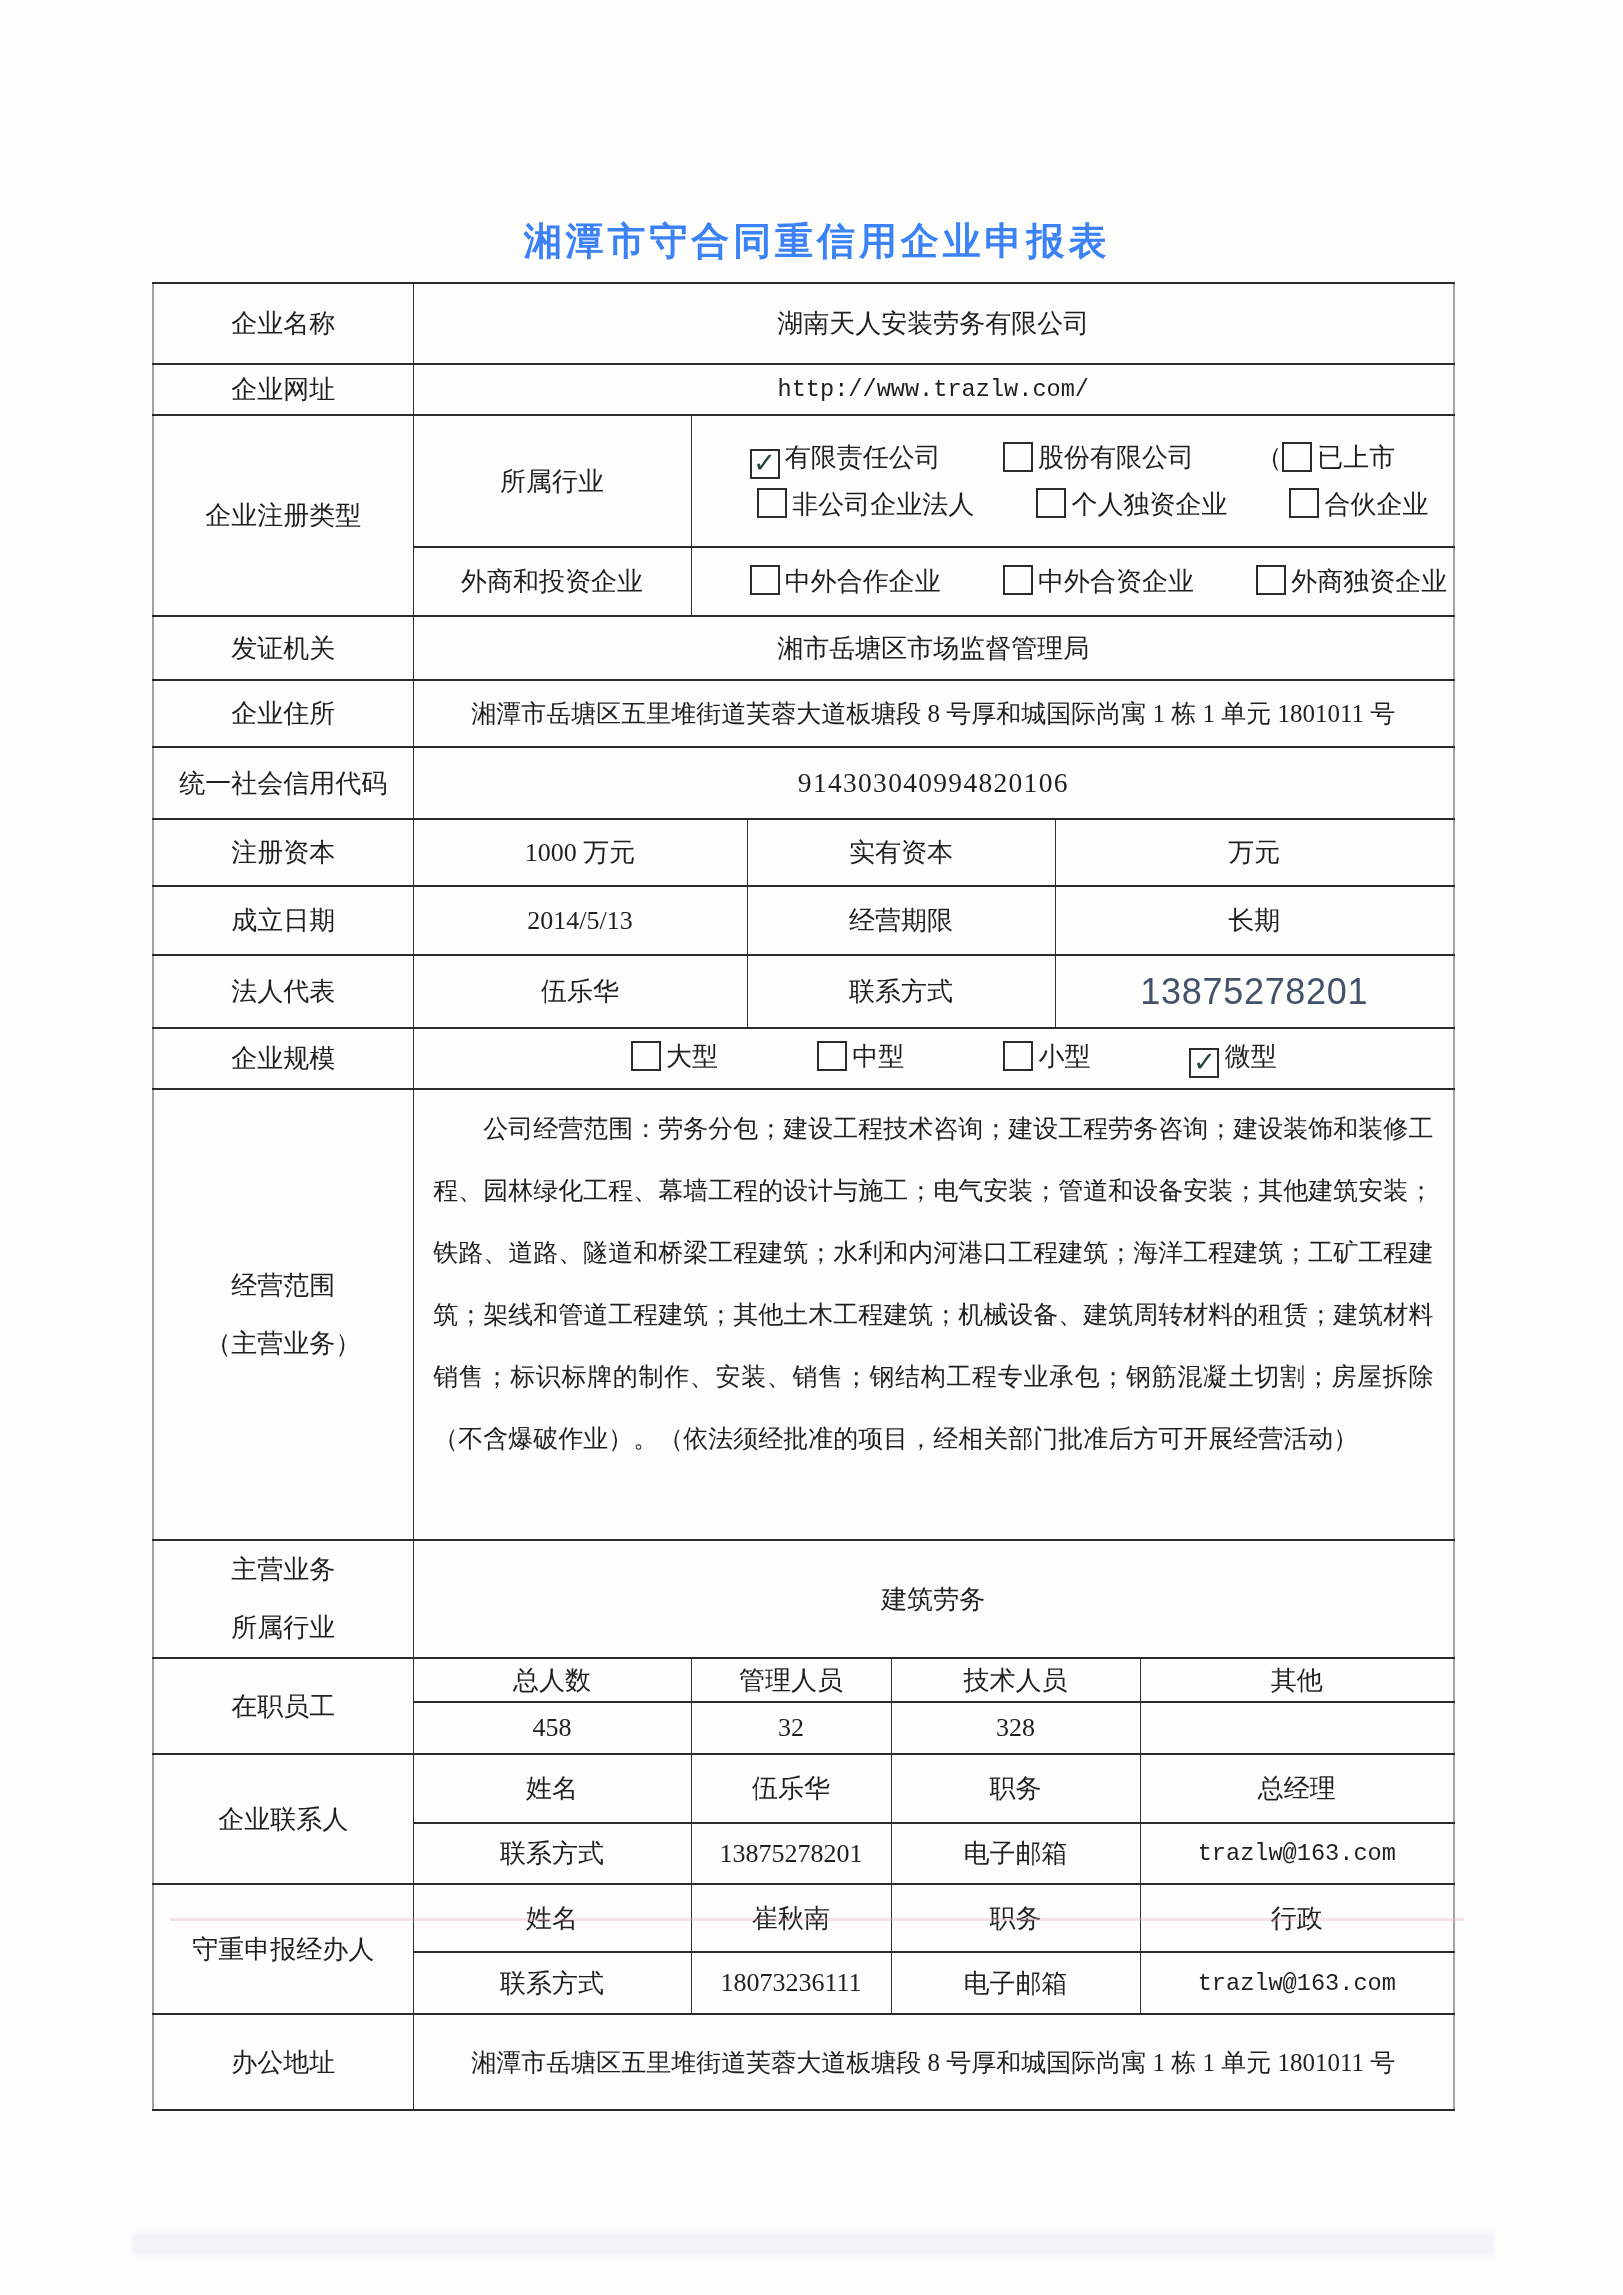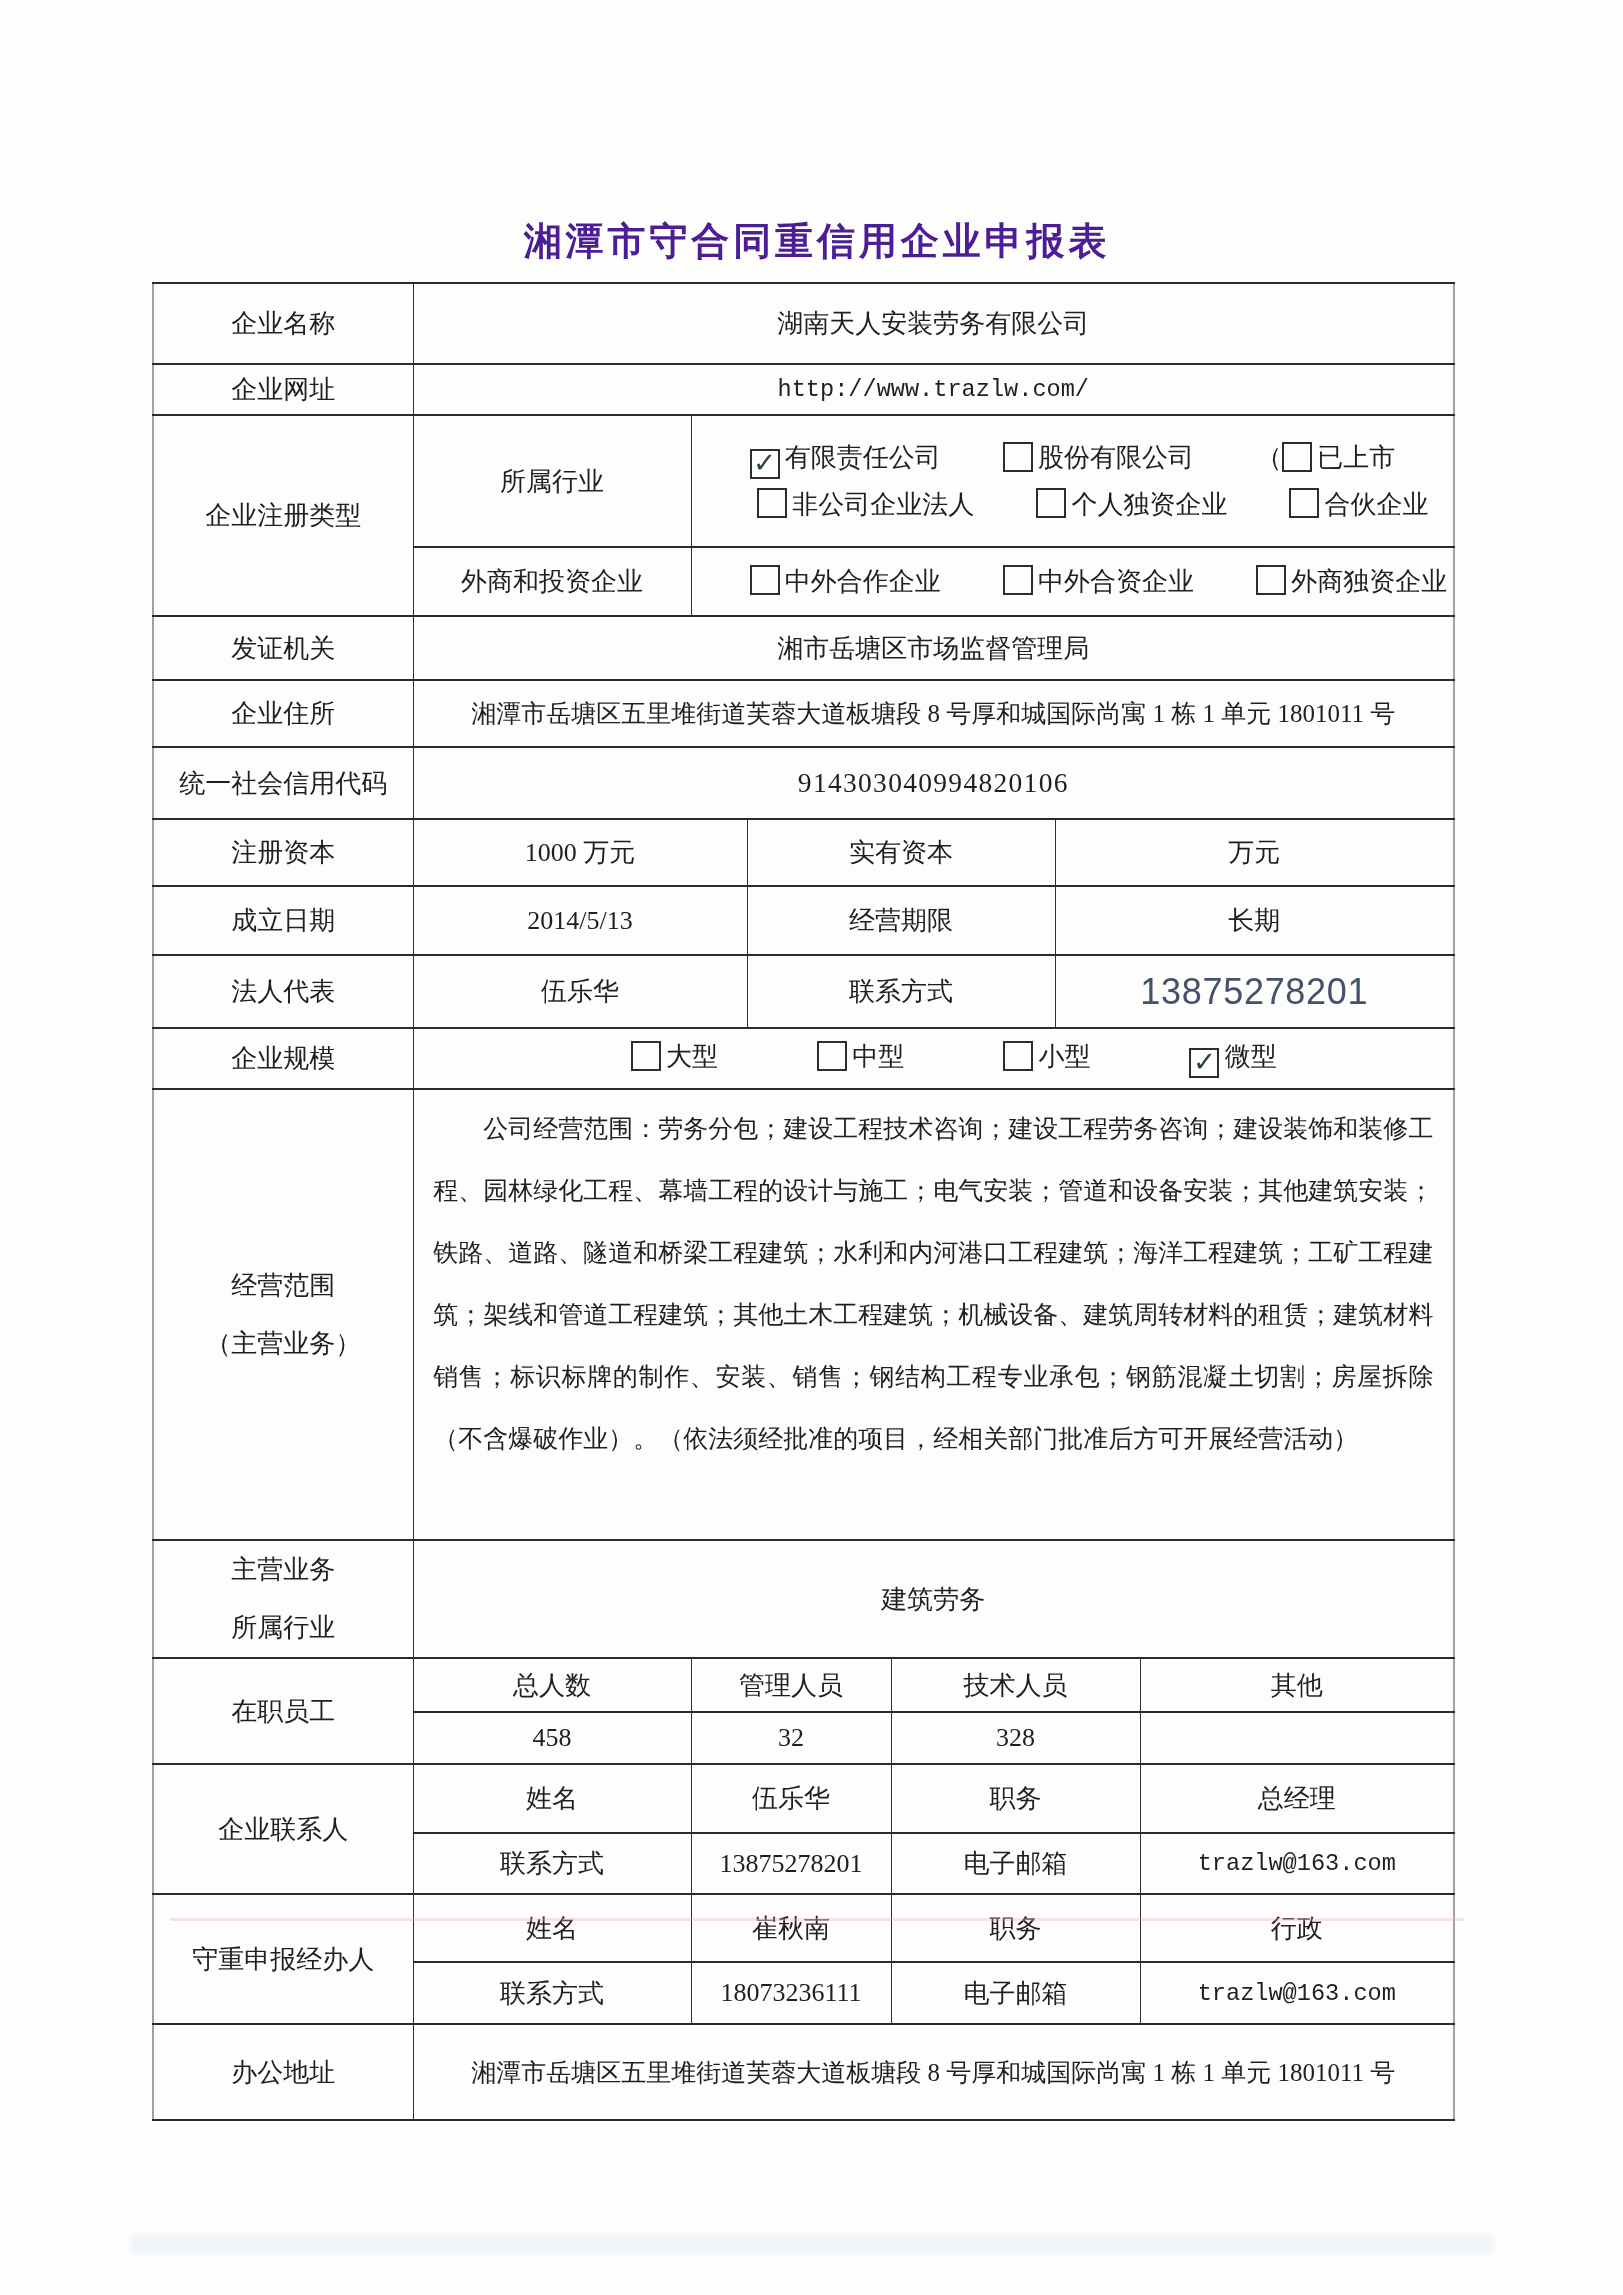--- a/index.html
+++ b/index.html
@@ -12,21 +12,21 @@
     overflow:hidden;
   }
   .doc-title {
     position:absolute;
     top:216px; left:166px; width:1302px;
     text-align:center;
     font-family:"Liberation Sans", sans-serif;
     font-weight:bold;
     font-size:38px;
     letter-spacing:3.9px;
-    color:#4c1d95;
+    color:#3b82f6;
   }
   table.form {
     position:absolute;
     top:282px; left:152px;
     width:1302px;
     border-collapse:collapse;
     table-layout:fixed;
     border:2px solid #a3a3a3;
   }
   td {
@@ -186,21 +186,21 @@
       </tr>
 
       <tr style="height:115px">
         <td class="two-line">
           <div>主营业务</div>
           <div>所属行业</div>
         </td>
         <td colspan="6">建筑劳务</td>
       </tr>
 
-      <tr style="height:54px">
+      <tr style="height:44px">
         <td rowspan="2">在职员工</td>
         <td>总人数</td>
         <td colspan="2">管理人员</td>
         <td colspan="2">技术人员</td>
         <td>其他</td>
       </tr>
 
       <tr style="height:52px">
         <td>458</td>
         <td colspan="2">32</td>

